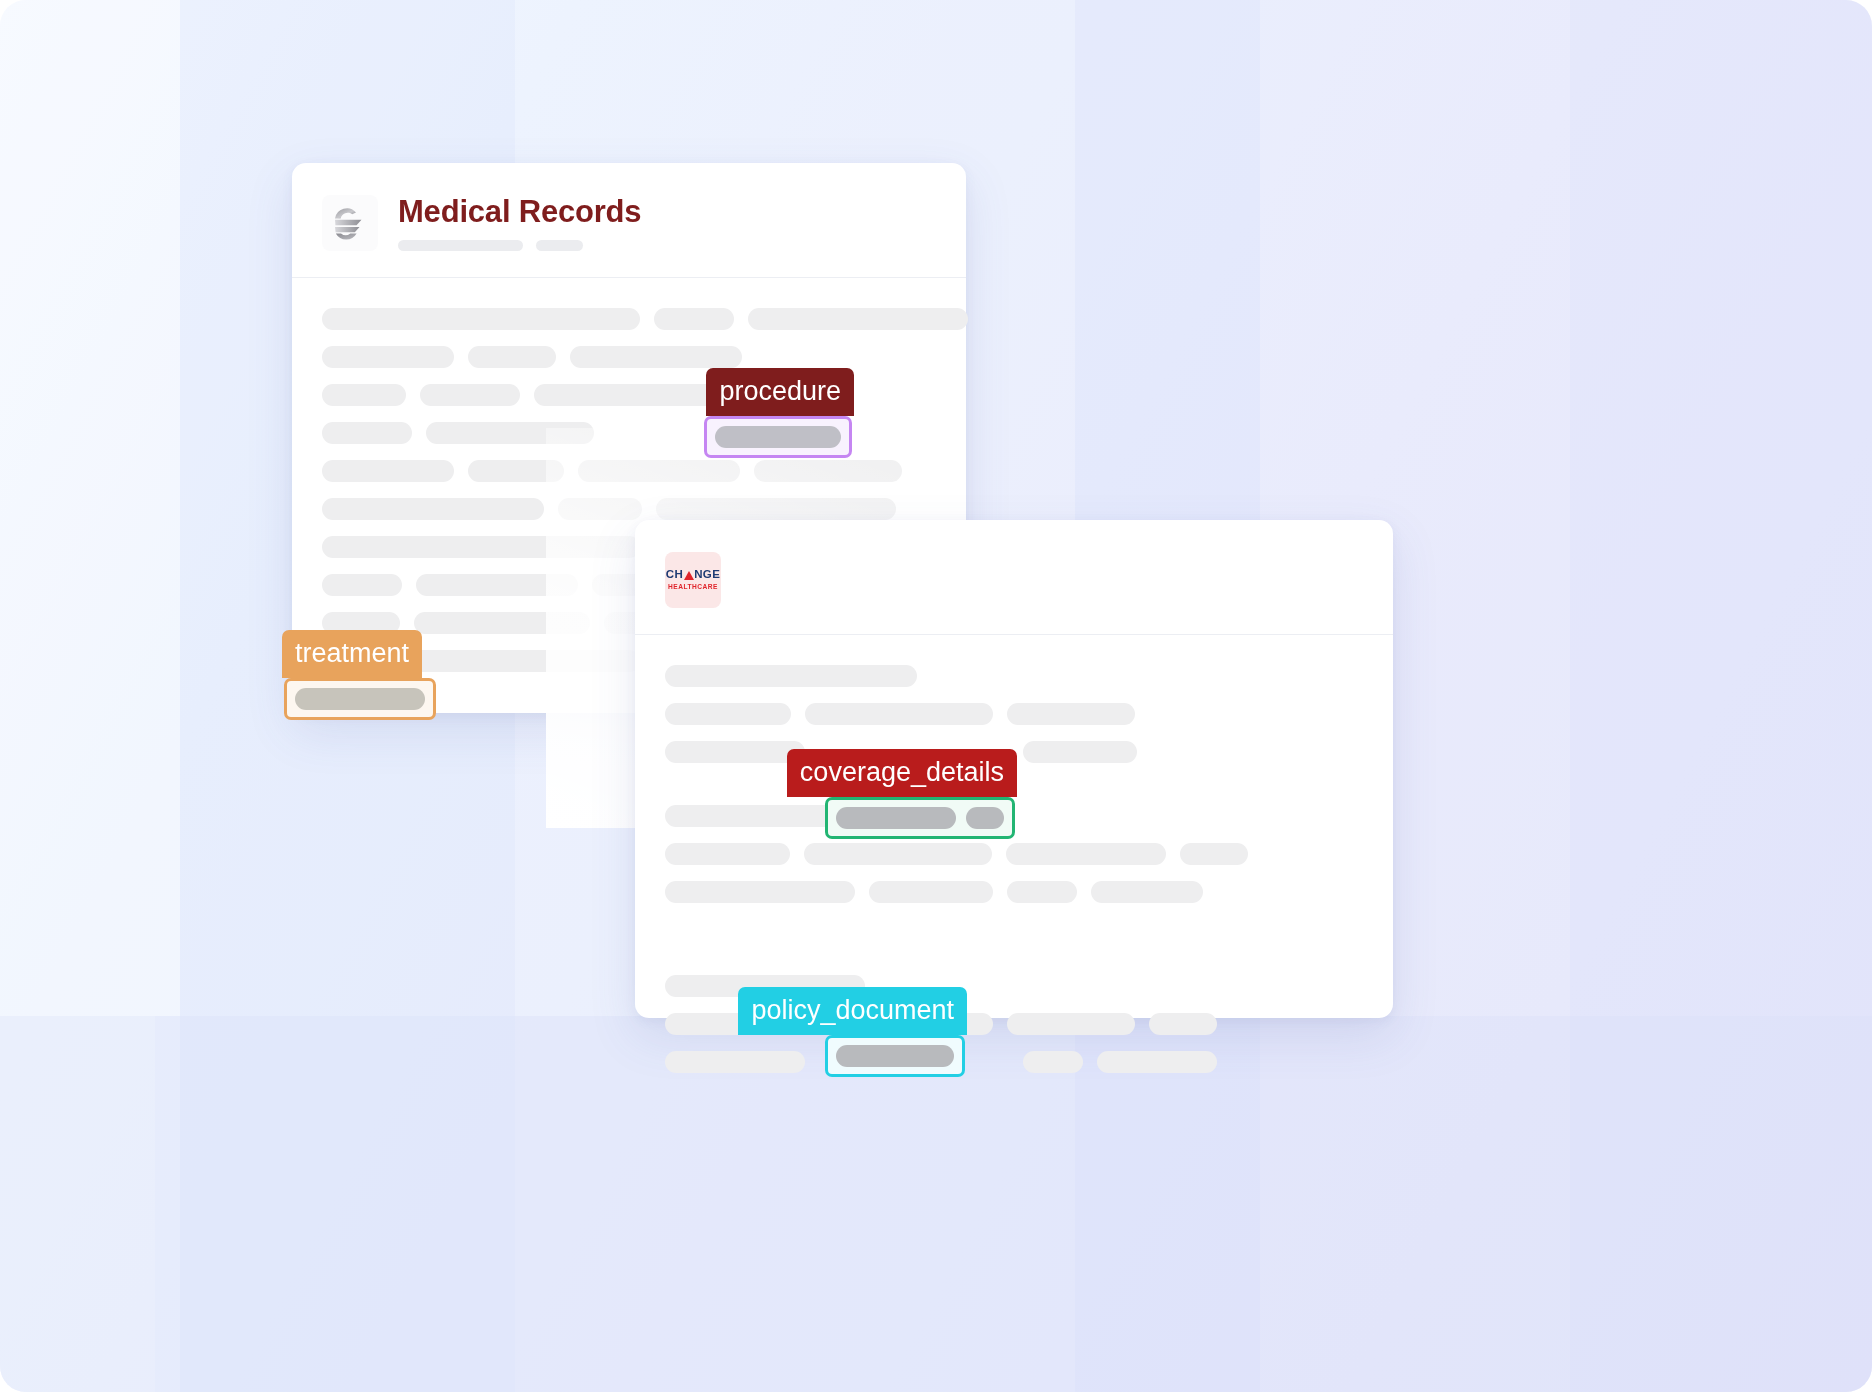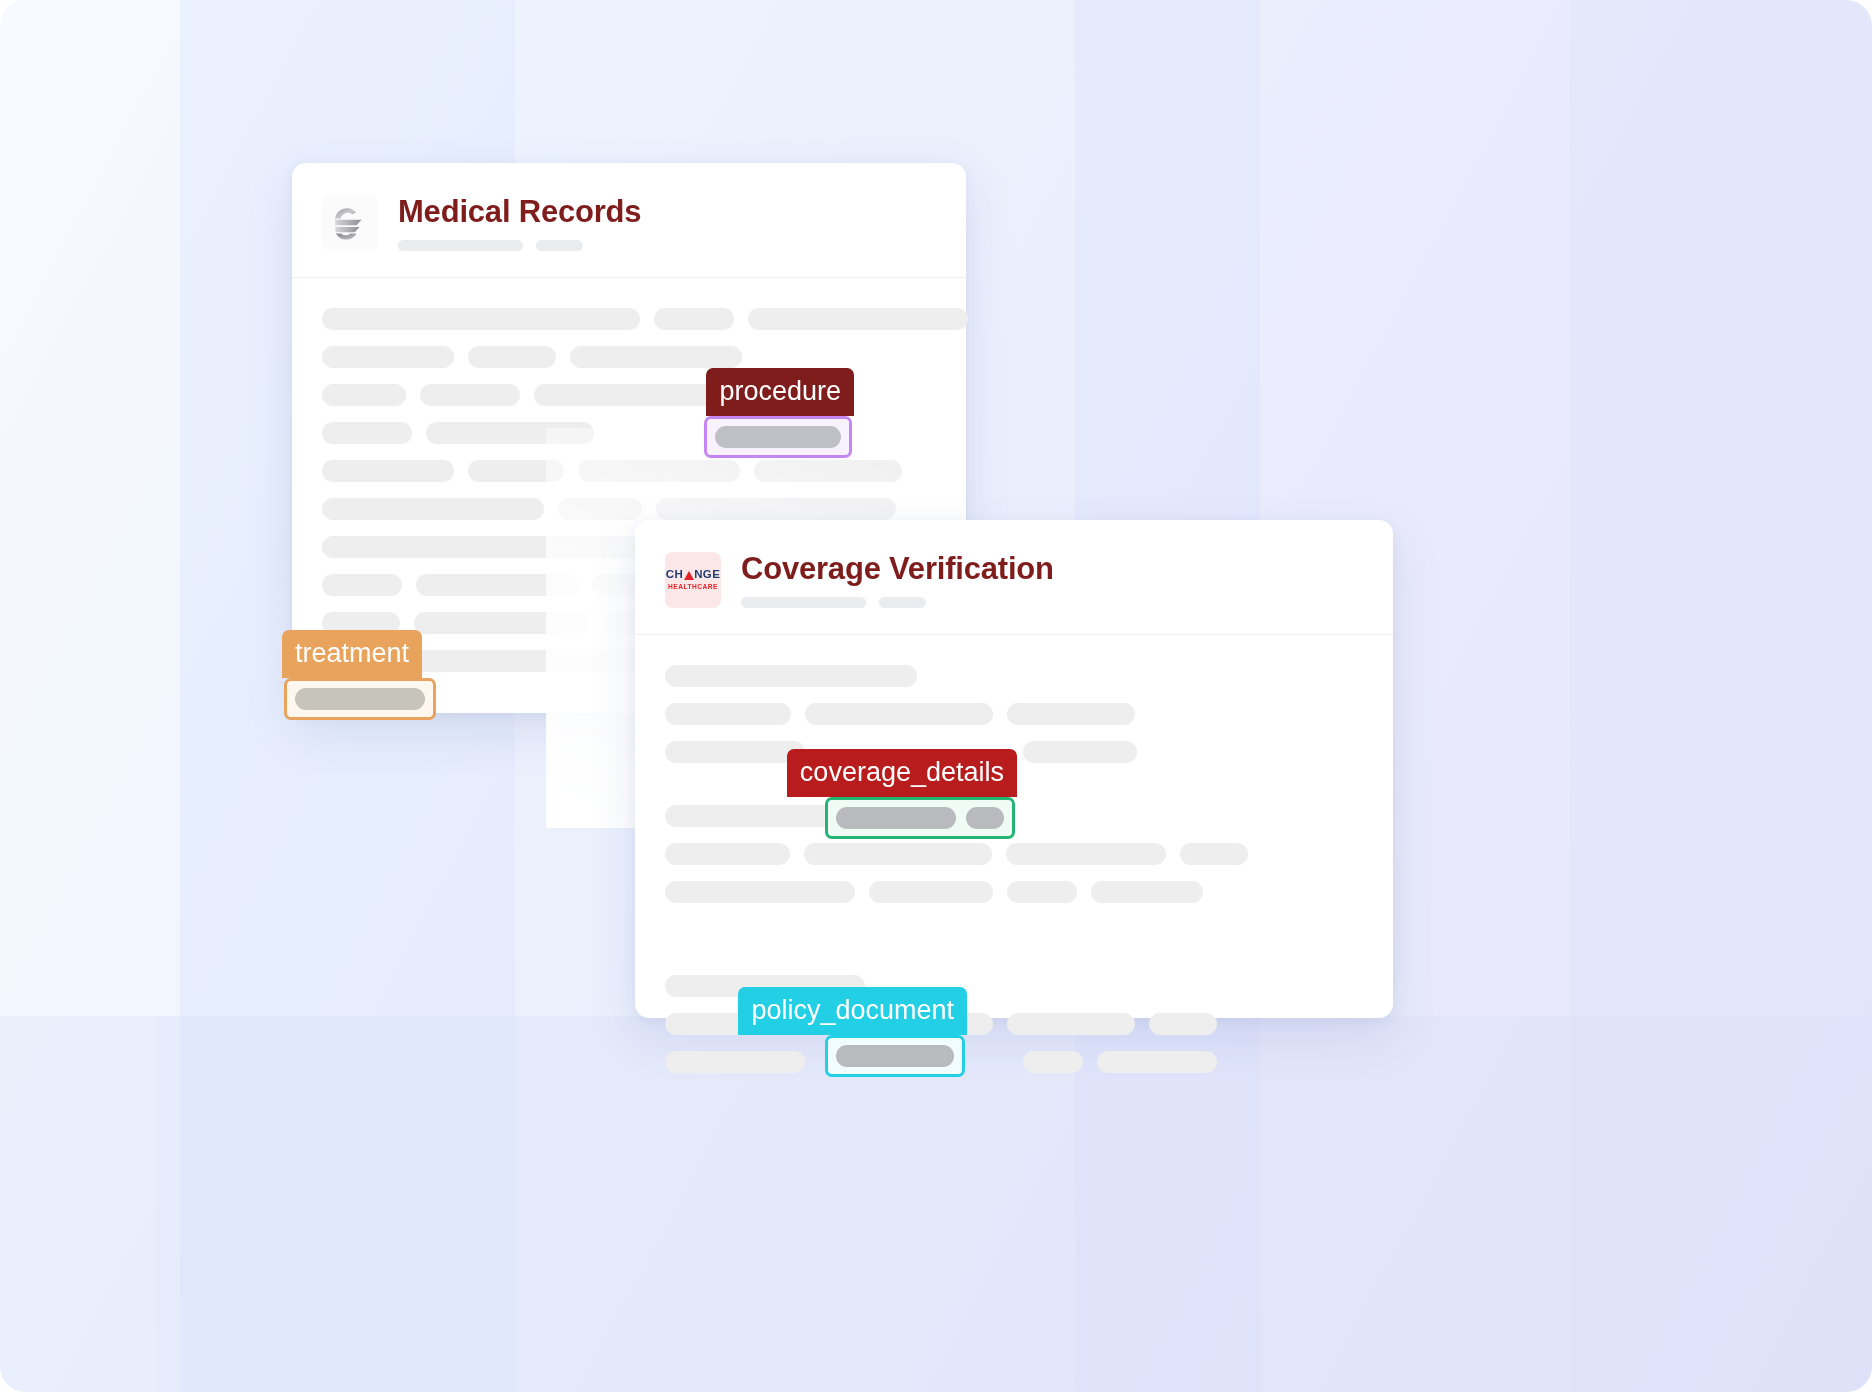--- a/index.html
+++ b/index.html
@@ -252,27 +252,20 @@
       <div class="logo-tile pink">
         <div class="ch-mark">
           <div class="ch-top">
             <span>CH</span>
             <span class="ch-tri"></span>
             <span>NGE</span>
           </div>
           <div class="ch-bot">HEALTHCARE</div>
         </div>
       </div>
-      <div class="head-text">
-        <div class="card-title">Coverage Verification</div>
-        <div class="sub-bars">
-          <i class="w1"></i>
-          <i class="w2"></i>
-        </div>
-      </div>
     </div>
 
     <div class="card-body">
 
       <div class="srow">
         <span class="sbar" style="width:252px"></span>
       </div>
       <div class="srow">
         <span class="sbar" style="width:126px"></span>
         <span class="sbar" style="width:188px"></span>

